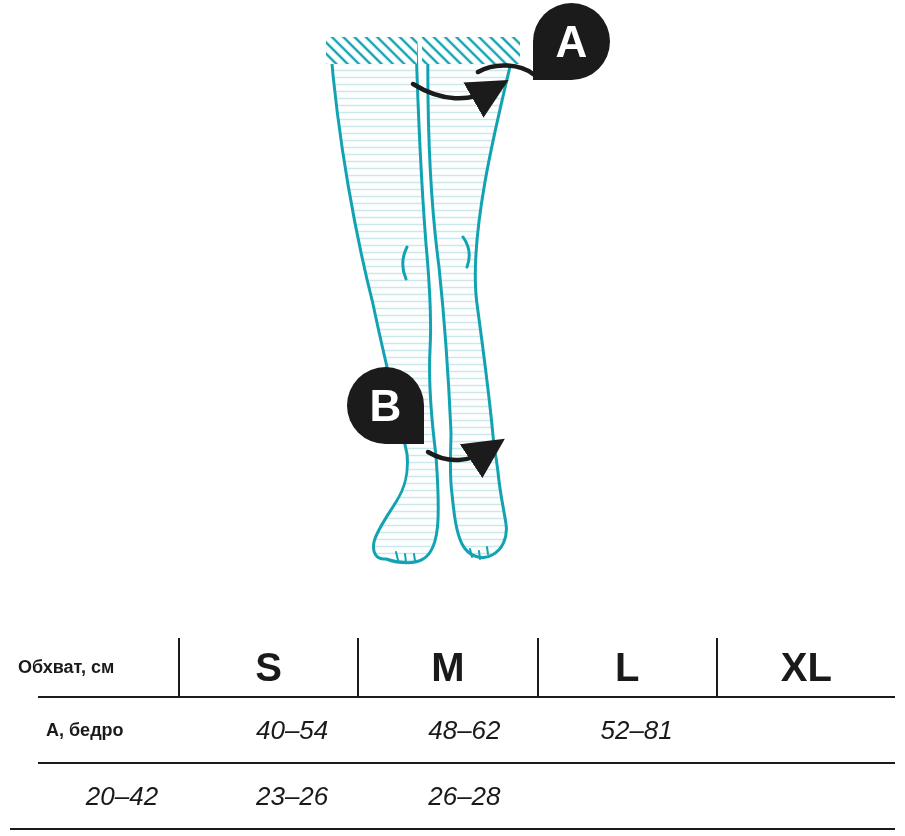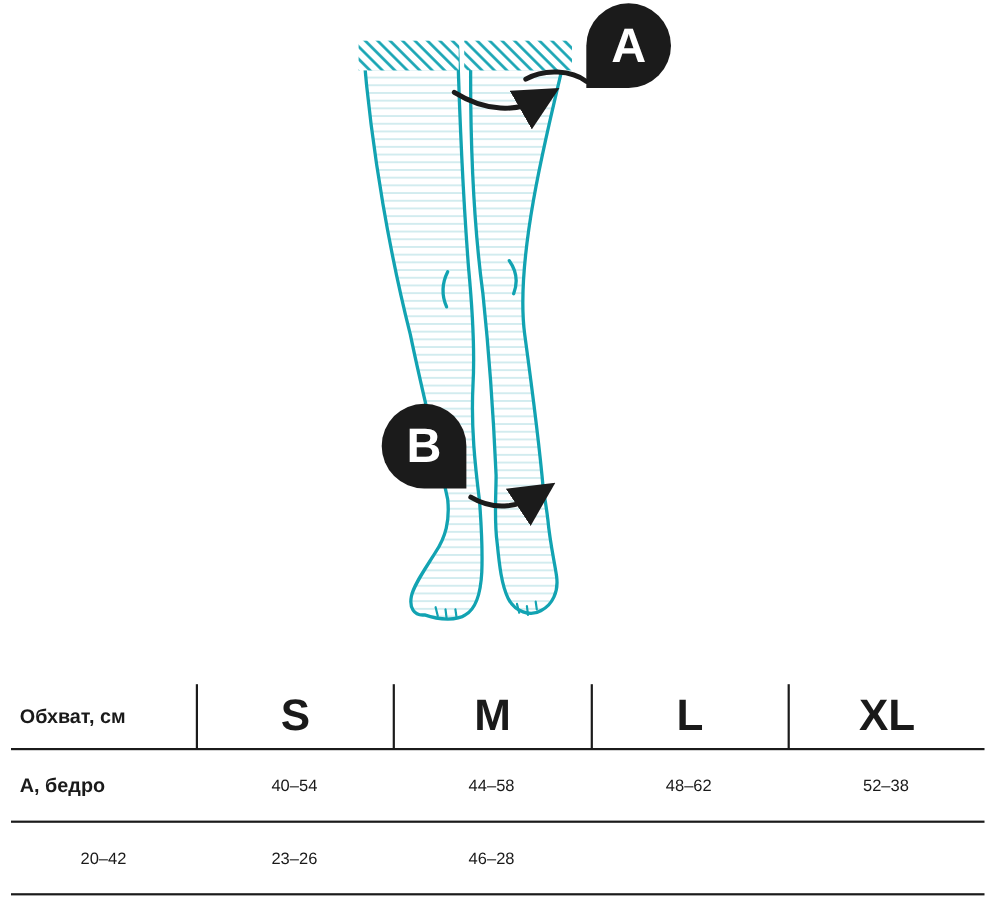--- a/index.html
+++ b/index.html
@@ -51,39 +51,39 @@
     position: absolute;
     left: 10px;
     top: 622px;
     width: 885px;
     border-bottom: 2px solid #1b1b1b;
   }
   .thead, .trow {
     display: grid;
     grid-template-columns: 168px 1fr 1fr 1fr 1fr;
   }
-  .thead { height: 58px; }
-  .trow  { height: 64px; border-top: 2px solid #1b1b1b; }
+  .thead { height: 58px; margin-top: 16px; }
+  .trow  { height: 64px; border-top: 2px solid #1b1b1b; margin-left: 28px; }
   .cell {
     display: flex;
     align-items: center;
     justify-content: center;
   }
   .corner, .rlabel {
     justify-content: flex-start;
     padding-left: 8px;
     font-weight: 700;
     font-size: 18px;
   }
   .size-h {
     font-weight: 700;
     font-size: 40px;
     border-left: 2px solid #1b1b1b;
   }
-  .val { font-size: 15px; }
+  .val { font-size: 26px; font-style: italic; }
 </style>
 </head>
 <body>
 
 <div class="canvas">
 
   <svg class="legs-svg" width="250" height="560" viewBox="0 0 250 560">
     <defs>
       <pattern id="stripes" width="8" height="7" patternUnits="userSpaceOnUse">
         <rect width="8" height="7" fill="#ffffff"></rect>
@@ -150,25 +150,24 @@
       <div class="cell corner">Обхват, см</div>
       <div class="cell size-h">S</div>
       <div class="cell size-h">M</div>
       <div class="cell size-h">L</div>
       <div class="cell size-h">XL</div>
     </div>
 
     <div class="trow">
       <div class="cell rlabel">А, бедро</div>
       <div class="cell val">40–54</div>
-      <div class="cell val">44–58</div>
       <div class="cell val">48–62</div>
-      <div class="cell val">52–38</div>
+      <div class="cell val">52–81</div>
     </div>
 
     <div class="trow">
       <div class="cell val">20–42</div>
       <div class="cell val">23–26</div>
-      <div class="cell val">46–28</div>
+      <div class="cell val">26–28</div>
     </div>
   </div>
 
 </div>
 
 </body></html>

